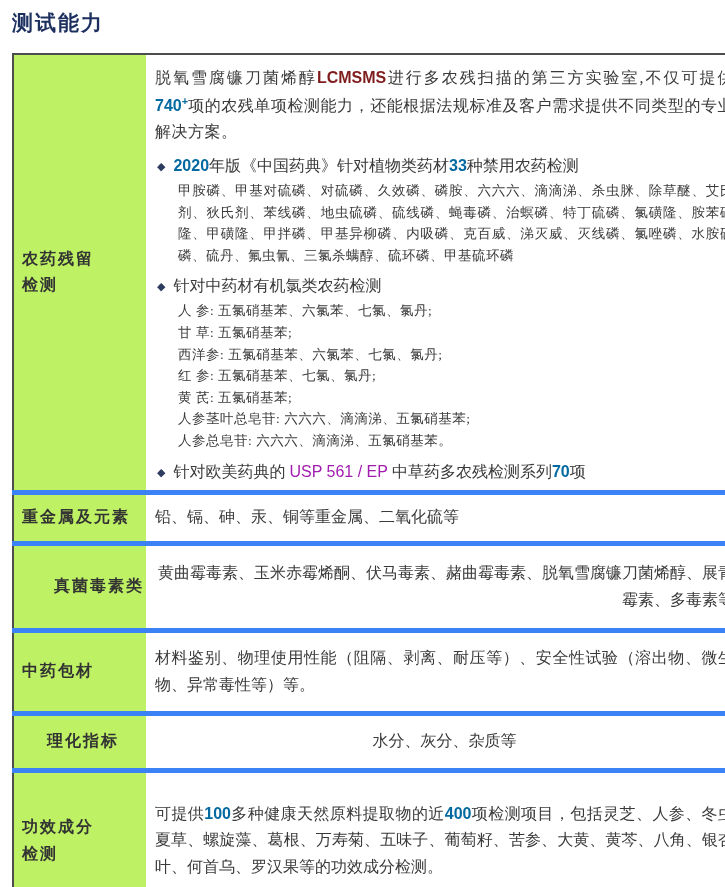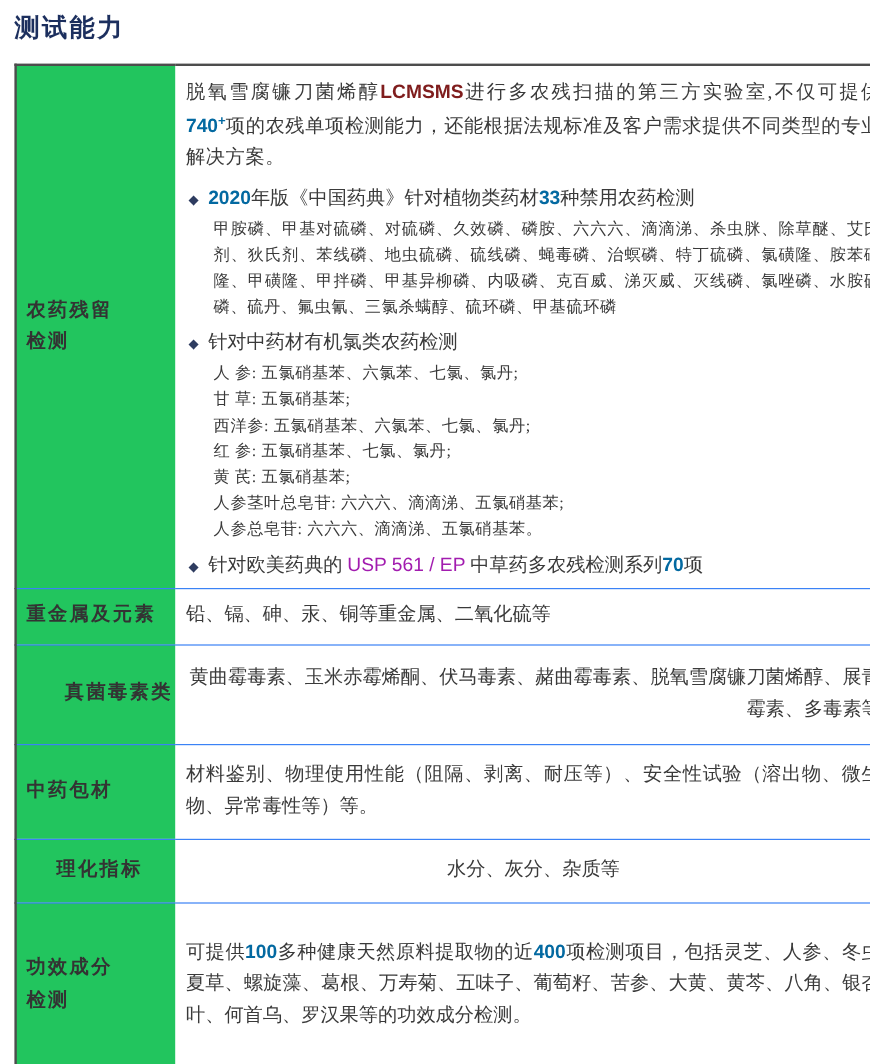--- a/index.html
+++ b/index.html
@@ -11,24 +11,24 @@
   .page-title {
     font-family:"Liberation Sans", sans-serif;
     font-weight:bold; font-size:21px; color:#1c2f5e;
     letter-spacing:2px; margin:9px 0 16px 12px;
   }
   table.cap-table {
     border-collapse:collapse; table-layout:fixed;
     width:701px; margin-left:12px;
     border:2px solid #4d4d4d;
   }
-  td { border-top:1px solid #3b82f6; vertical-align:middle; }
+  td { border-top:5px solid #3b82f6; vertical-align:middle; }
   tr:first-child td { border-top:none; }
   td.label-cell {
-    width:122px; background:#22c55e;
+    width:122px; background:#bef264;
     font-weight:bold; font-size:16px; letter-spacing:2px;
     color:#333333; padding:6px 2px 6px 8px;
     white-space:pre-line; line-height:1.65;
   }
   td.content-cell {
     width:579px; padding:6px 9px; font-size:16px;
     line-height:1.66; text-align:justify; color:#3a3a3a;
   }
   .para { margin:4px 0 2px 0; letter-spacing:0.5px; }
   .num {

